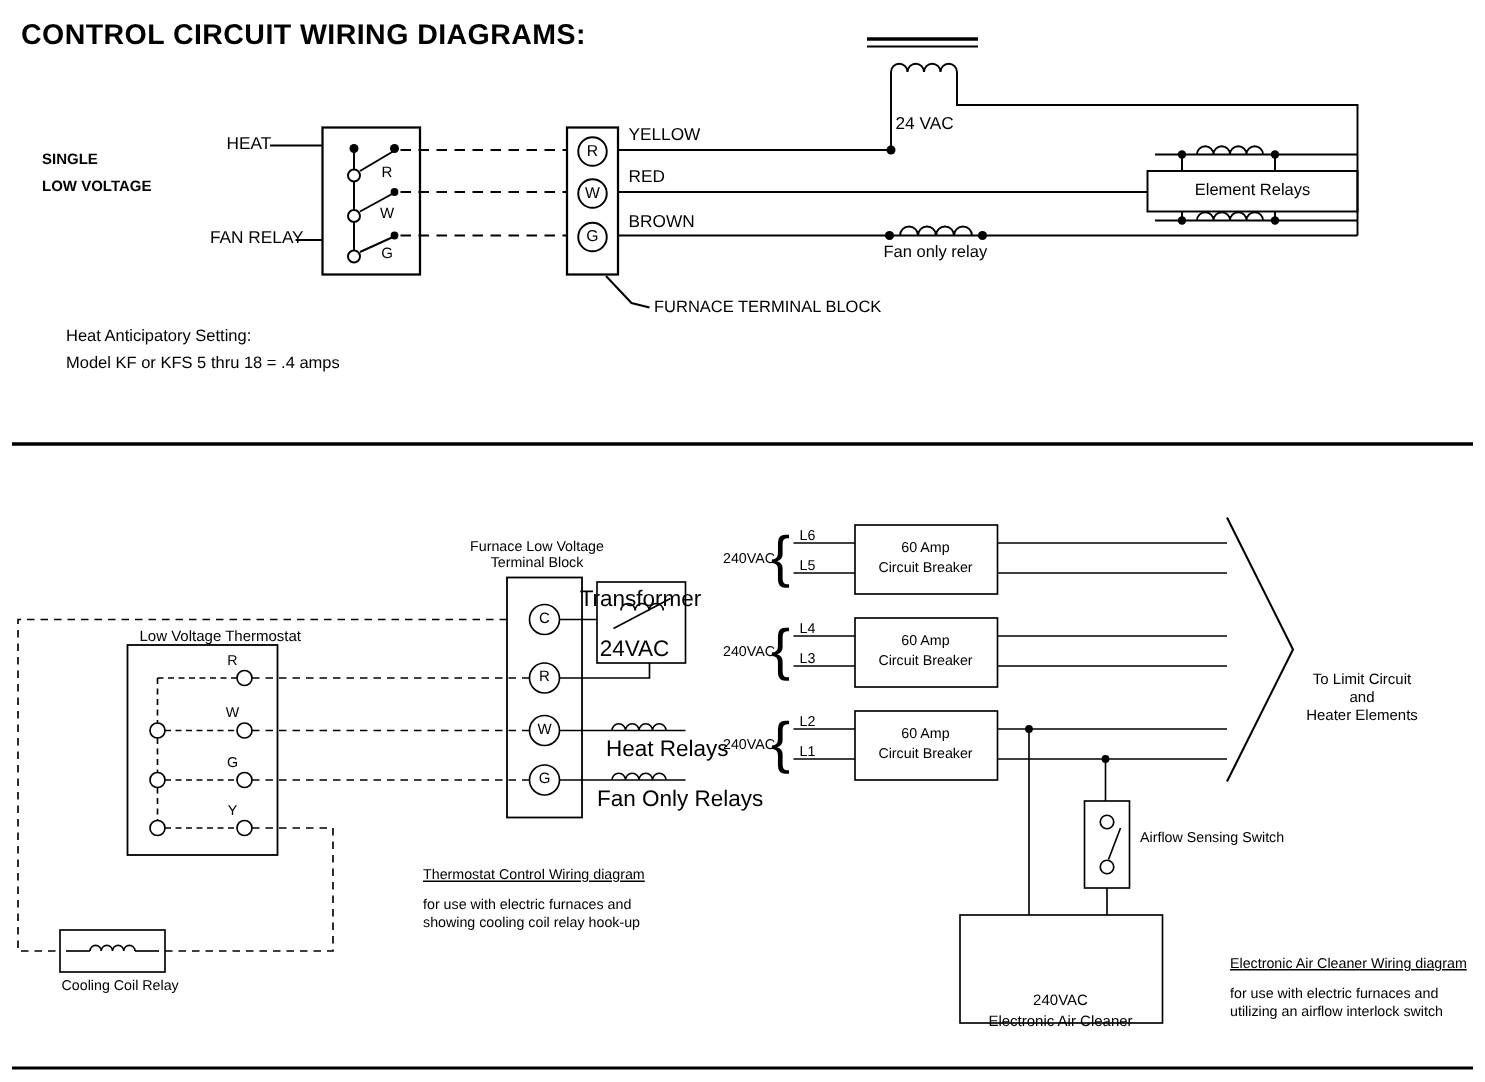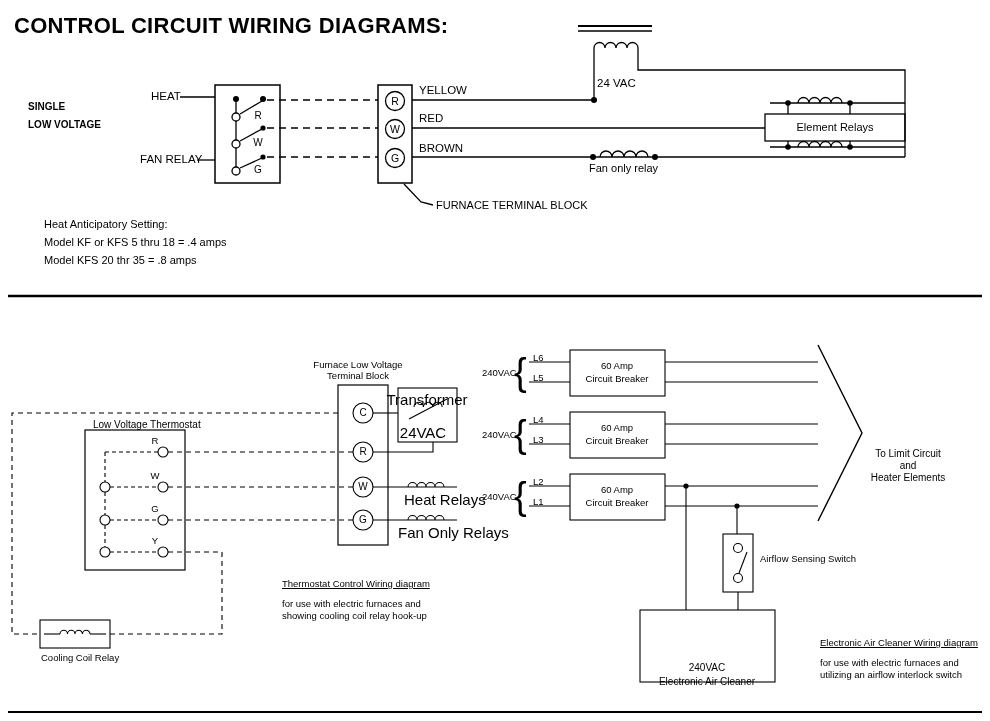--- a/index.html
+++ b/index.html
@@ -1,21 +1,21 @@
 <!DOCTYPE html>
 <html><head>
 <meta charset="utf-8">
 <style>
   html,body{margin:0;padding:0;background:#fff;}
   .canvas{position:relative;width:990px;height:721px;background:#fff;
           font-family:"Liberation Sans",sans-serif;color:#000;overflow:hidden;}
   .canvas svg{position:absolute;left:0;top:0;}
   .lbl{position:absolute;white-space:nowrap;line-height:1.18;}
   .b{font-weight:bold;}
-  .s18{font-size:22px;letter-spacing:.3px;}
+  .s18{font-size:19px;letter-spacing:.3px;}
   .s14{font-size:10px;}
   .s13{font-size:11px;}
   .s12{font-size:11.5px;}
   .s11{font-size:11px;}
   .s10{font-size:10px;margin-top:29px;}
   .s9{font-size:9.5px;}
   .s8{font-size:15px;}
   .ctr{transform:translateX(-50%);text-align:center;}
   .und{text-decoration:underline;}
   .term{position:absolute;transform:translate(-50%,-50%);font-size:10px;line-height:1;}
@@ -235,21 +235,20 @@
   <div class="lbl s12" style="left:419px;top:112px">RED</div>
   <div class="lbl s12" style="left:419px;top:142px">BROWN</div>
 
   <div class="lbl s12" style="left:597px;top:77px">24 VAC</div>
   <div class="lbl s11 ctr" style="left:835px;top:121px">Element Relays</div>
   <div class="lbl s11" style="left:589px;top:162px">Fan  only relay</div>
   <div class="lbl s11" style="left:436px;top:199px">FURNACE TERMINAL BLOCK</div>
 
   <div class="lbl s13" style="left:44px;top:218px">Heat Anticipatory Setting:</div>
   <div class="lbl s13" style="left:44px;top:236px">Model KF or KFS 5 thru 18 = .4 amps</div>
-  <div class="lbl s13" style="left:44px;top:254px">Model KFS 20 thr 35 = .8 amps</div>
 
   <div class="lbl s10" style="left:93px;top:390px">Low Voltage Thermostat</div>
   <div class="lbl s9 ctr" style="left:358px;top:359px">Furnace Low Voltage</div>
   <div class="lbl s9 ctr" style="left:358px;top:370px">Terminal Block</div>
   <div class="lbl s8 ctr" style="left:427px;top:391px">Transformer</div>
   <div class="lbl s8 ctr" style="left:423px;top:424px">24VAC</div>
 
   <div class="term" style="left:363px;top:413px">C</div>
   <div class="term" style="left:363px;top:452px">R</div>
   <div class="term" style="left:363px;top:487px">W</div>

